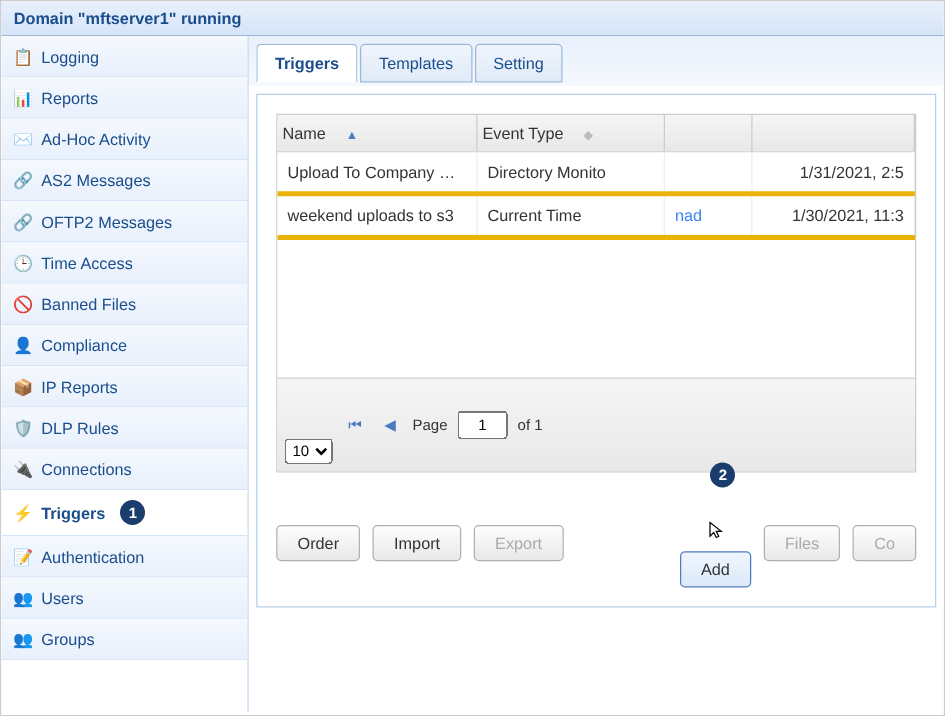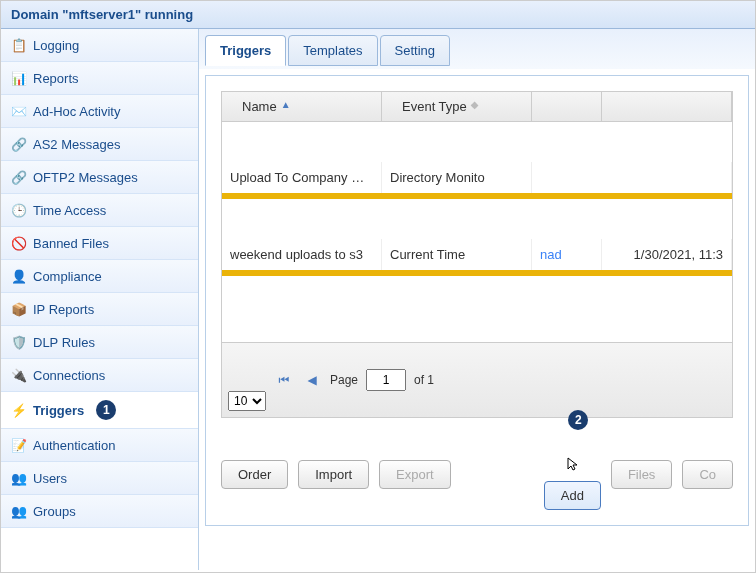--- a/index.html
+++ b/index.html
@@ -11,23 +11,23 @@
 .sidebar-item.active { font-weight: bold; background: #fff; }
 .sidebar-item .icon { width: 16px; height: 16px; display: inline-flex; align-items: center; justify-content: center; font-size: 13px; }
 .callout { display: inline-flex; align-items: center; justify-content: center; width: 20px; height: 20px; border-radius: 50%; background: #1a3d6e; color: #fff; font-weight: bold; font-size: 12px; margin-left: 6px; }
 .main { flex: 1; padding: 6px; background: linear-gradient(#e8f0fc, #f5f9fe 40px, #fff 40px); position: relative; }
 .tabs { display: flex; gap: 2px; margin-bottom: 10px; }
 .tab { padding: 7px 14px; background: linear-gradient(#f0f5fc, #e0eaf7); border: 1px solid #9bb8db; border-radius: 4px 4px 0 0; color: #1a4d8c; cursor: pointer; font-size: 13px; }
 .tab.active { background: #fff; font-weight: bold; border-bottom: 1px solid #fff; }
 .content-panel { background: #fff; border: 1px solid #b8cfe8; padding: 15px; margin-top: -1px; }
 .table-wrap { border: 1px solid #ccc; margin-bottom: 0; }
 .grid-header { display: flex; background: linear-gradient(#f5f5f5, #e8e8e8); border-bottom: 1px solid #ccc; }
-.grid-header-cell { padding: 7px 20px; border-right: 1px solid #ccc; font-size: 13px; color: #333; display: flex; align-items: flex-start; gap: 4px; }
+.grid-header-cell { padding: 7px 4px; border-right: 1px solid #ccc; font-size: 13px; color: #333; display: flex; align-items: flex-end; gap: 16px; }
 .grid-body { min-height: 180px; background: #fff; }
-.grid-row { display: flex; border-bottom: 6px solid #eab308; margin-top: 40px; }
+.grid-row { display: flex; border-bottom: 4px solid #eab308; }
 .grid-cell { padding: 8px; border-right: 1px solid #eee; font-size: 13px; white-space: nowrap; overflow: hidden; text-overflow: ellipsis; }
 .col-name { width: 160px; }
 .col-event { width: 150px; }
 .col-extra { flex: 1; }
 .col-date { width: 130px; text-align: right; }
 .sort-arrow { color: #4a7bc0; font-size: 10px; }
 .pager { display: flex; align-items: center; gap: 8px; padding: 6px; background: linear-gradient(#f5f5f5, #e8e8e8); border-top: 1px solid #ccc; font-size: 12px; }
 .pager select { font-size: 12px; padding: 1px; margin-top: 42px; }
 .pager-btn { width: 20px; height: 20px; display: inline-flex; align-items: center; justify-content: center; color: #4a7bc0; cursor: pointer; }
 .pager input { width: 40px; text-align: center; font-size: 12px; padding: 2px; }
@@ -130,20 +130,21 @@
               <span class="sort-arrow" style="color:#bbb">◆</span>
             </div>
           <div class="grid-header-cell col-extra"></div>
           <div class="grid-header-cell col-date"></div>
         </div>
         <div class="grid-body">
           <div class="grid-row">
             <div class="grid-cell col-name">Upload To Company …</div>
             <div class="grid-cell col-event">Directory Monito</div>
             <div class="grid-cell col-extra"></div>
+            <div class="grid-cell col-date">1/31/2021, 2:5</div>
           </div>
           <div class="grid-row">
             <div class="grid-cell col-name">weekend uploads to s3</div>
             <div class="grid-cell col-event">Current Time</div>
             <div class="grid-cell col-extra green">nad</div>
             <div class="grid-cell col-date">1/30/2021, 11:3</div>
           </div>
         </div>
         <div class="pager">
           <select><option>10</option></select>

